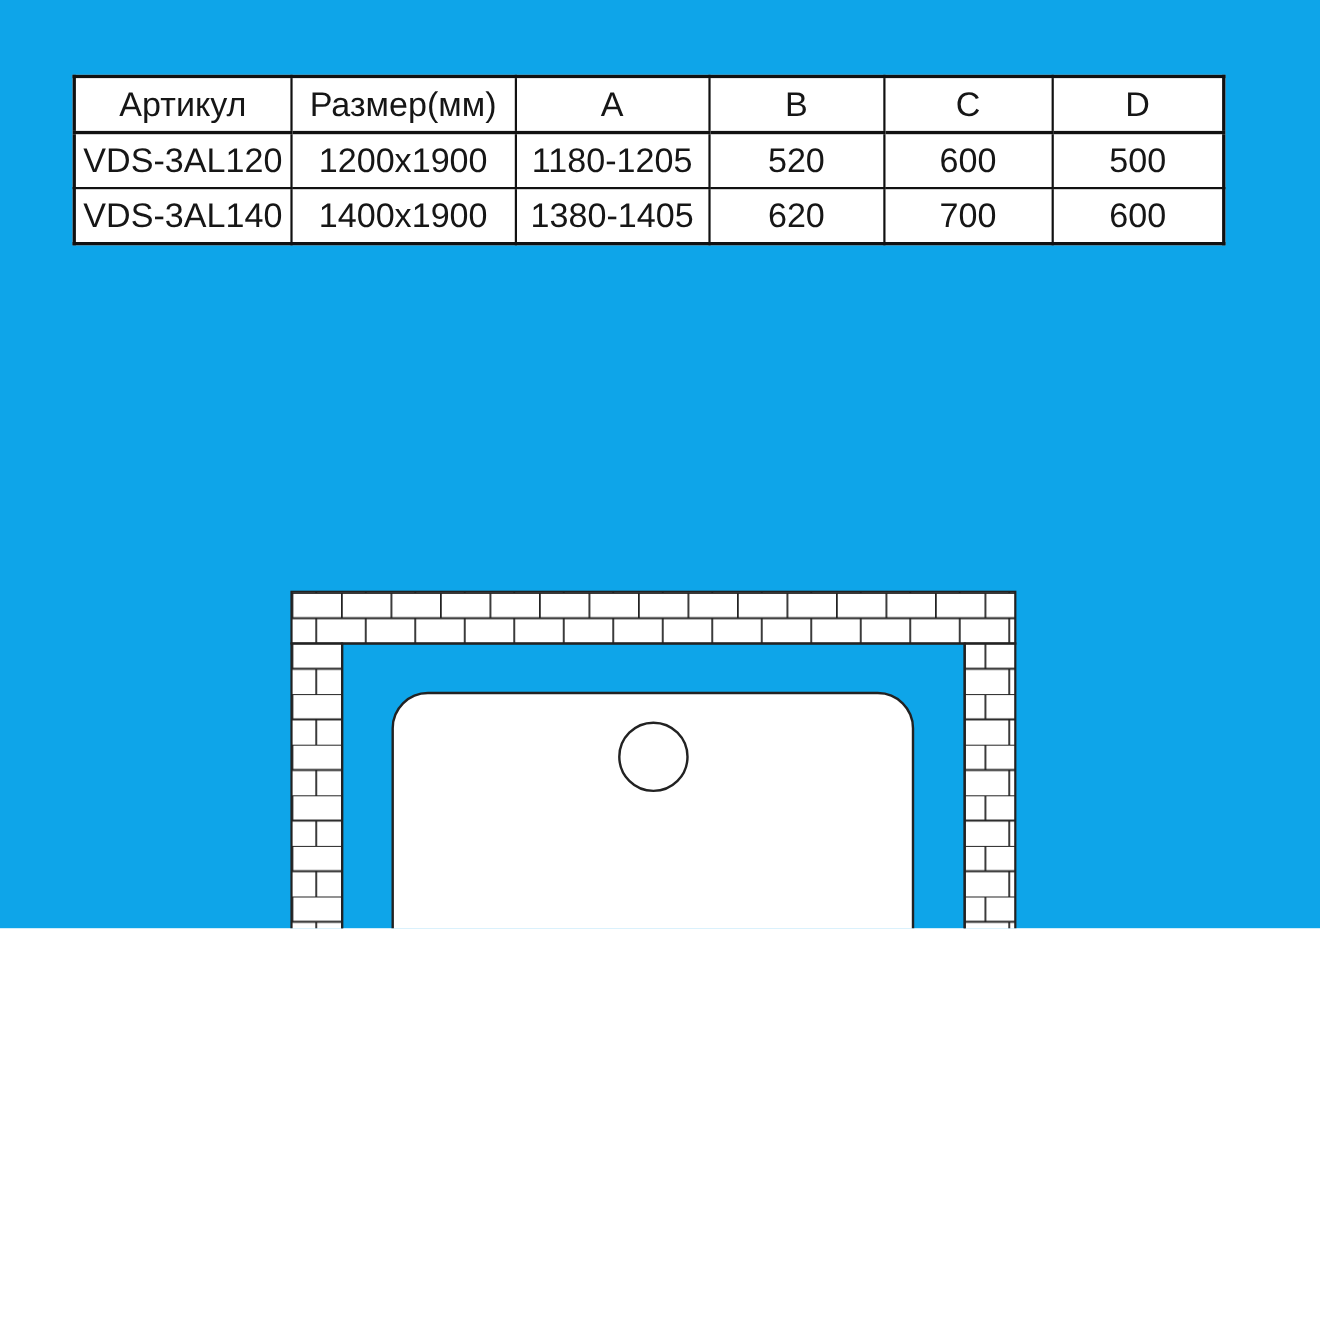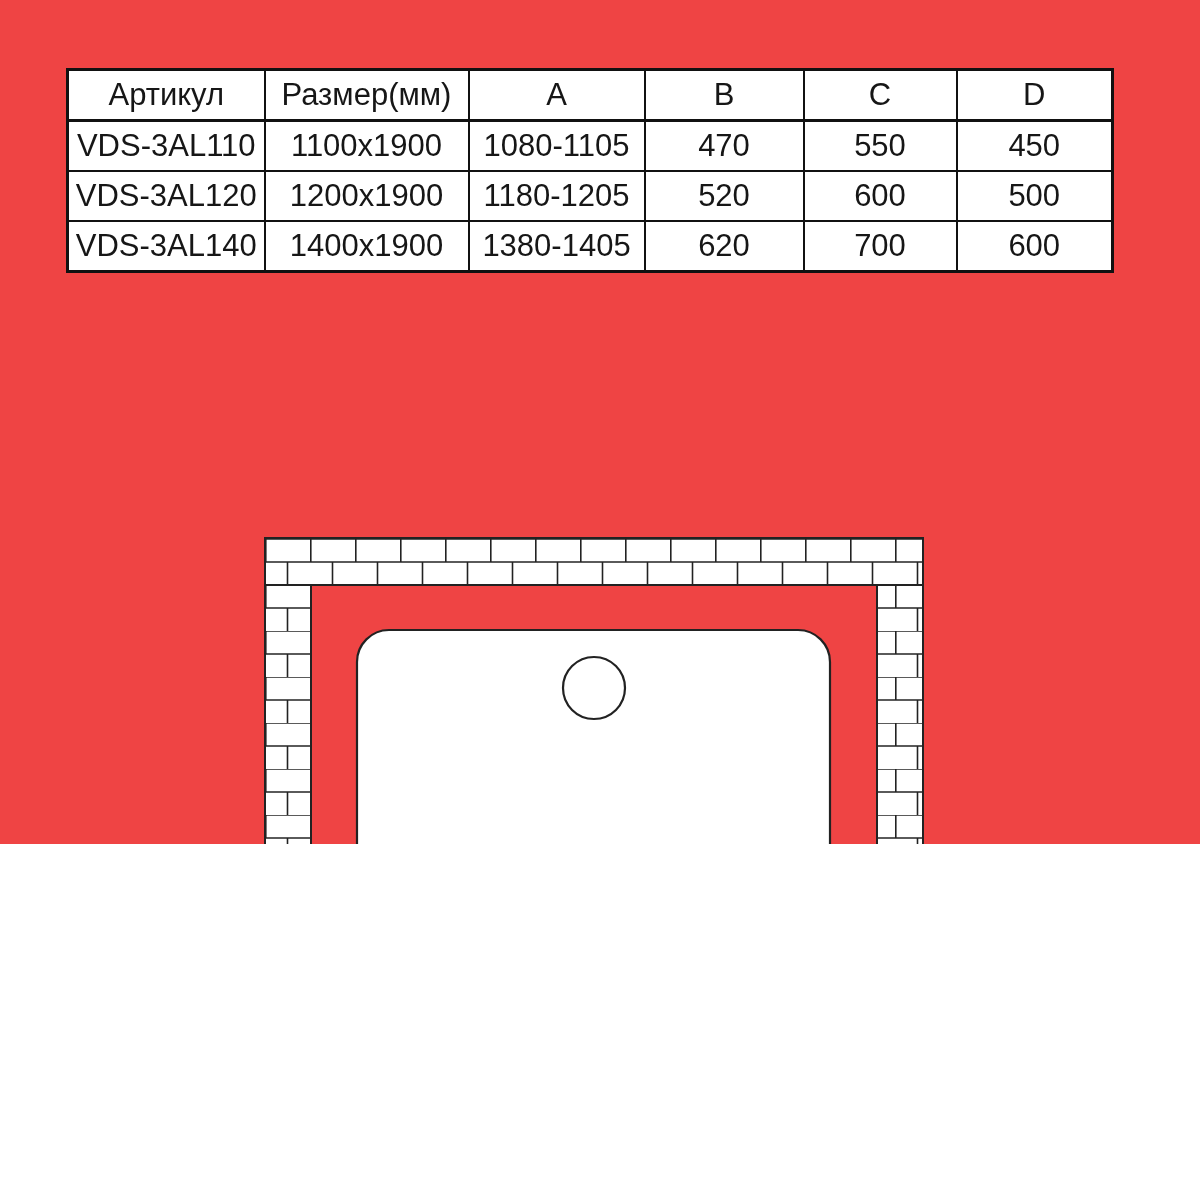--- a/index.html
+++ b/index.html
@@ -1,17 +1,17 @@
 <!DOCTYPE html>
 <html><head>
 <meta charset="utf-8">
 <style>
   html,body { margin:0; padding:0; background:#ffffff; }
   .page {
-    position:relative; width:1200px; height:844px; background:#ef4444;
+    position:relative; width:1200px; height:844px; background:#0ea5e9;
     font-family:"Liberation Sans", sans-serif; overflow:hidden;
   }
   table.spec-table {
     position:absolute; left:66px; top:68px;
     border-collapse:collapse; table-layout:fixed;
     background:#ffffff;
     border:3px solid #111111;
   }
   table.spec-table th, table.spec-table td {
     border:2px solid #111111;
@@ -42,28 +42,20 @@
       <tr>
         <th>Артикул</th>
         <th>Размер(мм)</th>
         <th>A</th>
         <th>B</th>
         <th>C</th>
         <th>D</th>
       </tr>
     </thead>
     <tbody>
-        <tr>
-          <td>VDS-3AL110</td>
-          <td>1100x1900</td>
-          <td>1080-1105</td>
-          <td>470</td>
-          <td>550</td>
-          <td>450</td>
-        </tr>
         <tr>
           <td>VDS-3AL120</td>
           <td>1200x1900</td>
           <td>1180-1205</td>
           <td>520</td>
           <td>600</td>
           <td>500</td>
         </tr>
         <tr>
           <td>VDS-3AL140</td>

